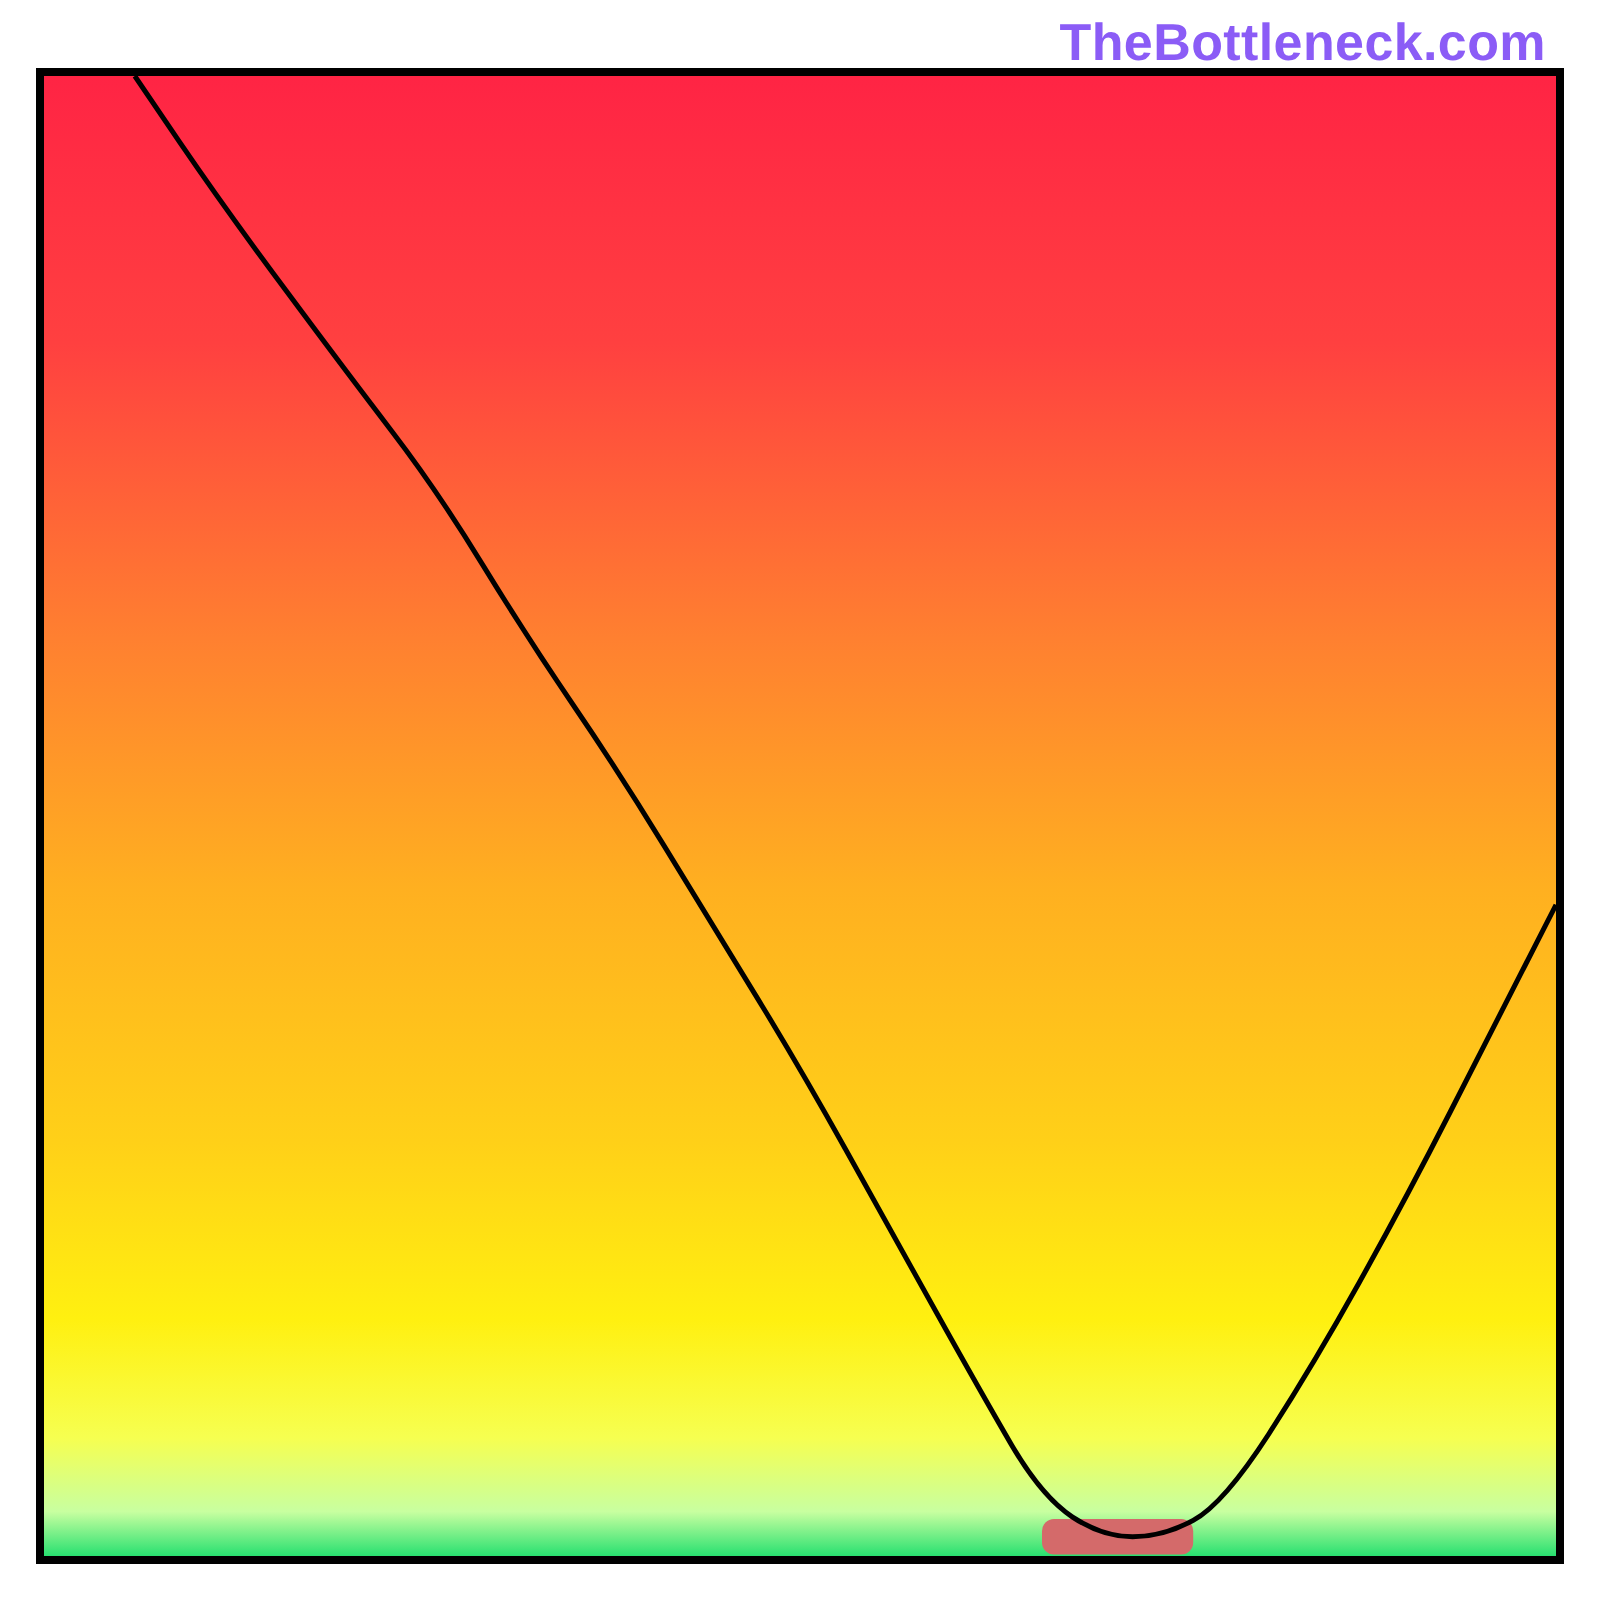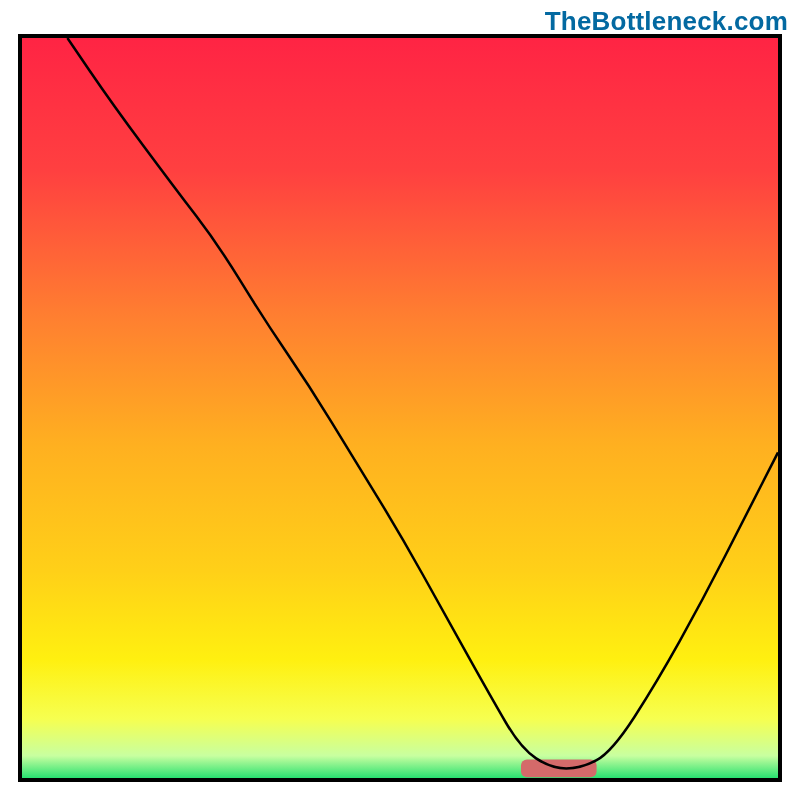--- a/index.html
+++ b/index.html
@@ -11,24 +11,24 @@
     font-family: Arial, Helvetica, sans-serif;
   }
   .wrap {
     position: relative;
     width: 800px;
     height: 800px;
   }
   .watermark {
     position: absolute;
     top: 6px;
-    right: 12px;
+    right: 27px;
     font-size: 26px;
     font-weight: 600;
-    color: #0369a1;
+    color: #8b5cf6;
     letter-spacing: 0.2px;
     text-align: left;
   }
   .plot-frame {
     position: absolute;
     left: 18px;
     top: 34px;
     width: 764px;
     height: 748px;
     box-sizing: border-box;

